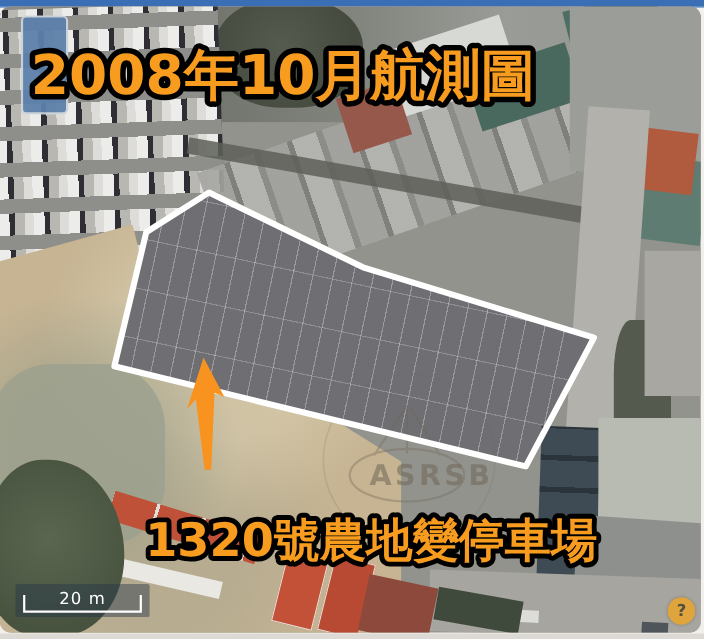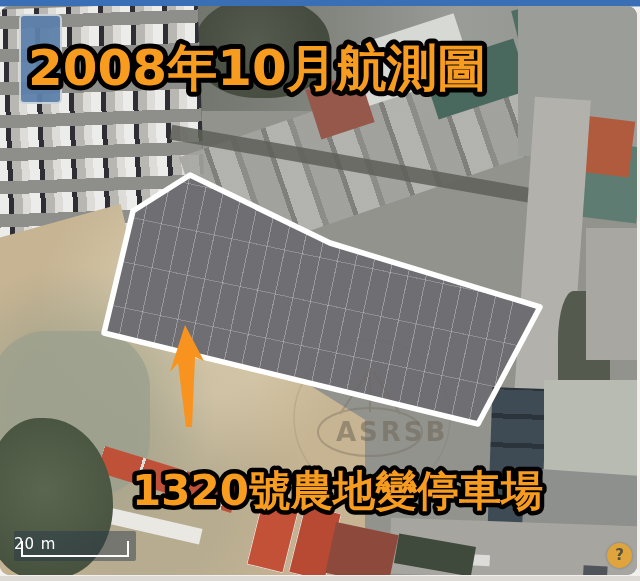--- a/index.html
+++ b/index.html
@@ -86,21 +86,21 @@
     background:radial-gradient(circle at 45% 45%,#5a6650,#47533e 75%);}
 
   .blue-roof{left:19px;top:8px;width:39px;height:86px;border-radius:5px;background:#5d81ab;
     border:2px solid rgba(214,219,223,.9);opacity:.95;}
 
   
   .overlay{position:absolute;left:0;top:0;width:640px;height:581px;pointer-events:none;}
   .scalebar{position:absolute;left:14px;top:531px;width:122px;height:30px;border-radius:2px;
     background:rgba(38,54,74,.45);}
   .scalebar svg{position:absolute;left:0;top:0;}
-  .scalebar .lbl{position:absolute;left:0;top:4px;width:122px;text-align:left;
+  .scalebar .lbl{position:absolute;left:0;top:4px;width:122px;text-align:center;
     color:#ffffff;font-size:15px;letter-spacing:1px;}
   .helpbtn{position:absolute;left:607px;top:543px;width:25px;height:25px;border-radius:50%;
     background:#dfa53c;color:#54503e;font-weight:bold;font-size:15px;line-height:25px;text-align:center;
     box-shadow:0 0 3px rgba(0,0,0,.25);}
 </style>
 </head>
 <body>
 
 <div class="screen">
   <div class="topbar"></div>

